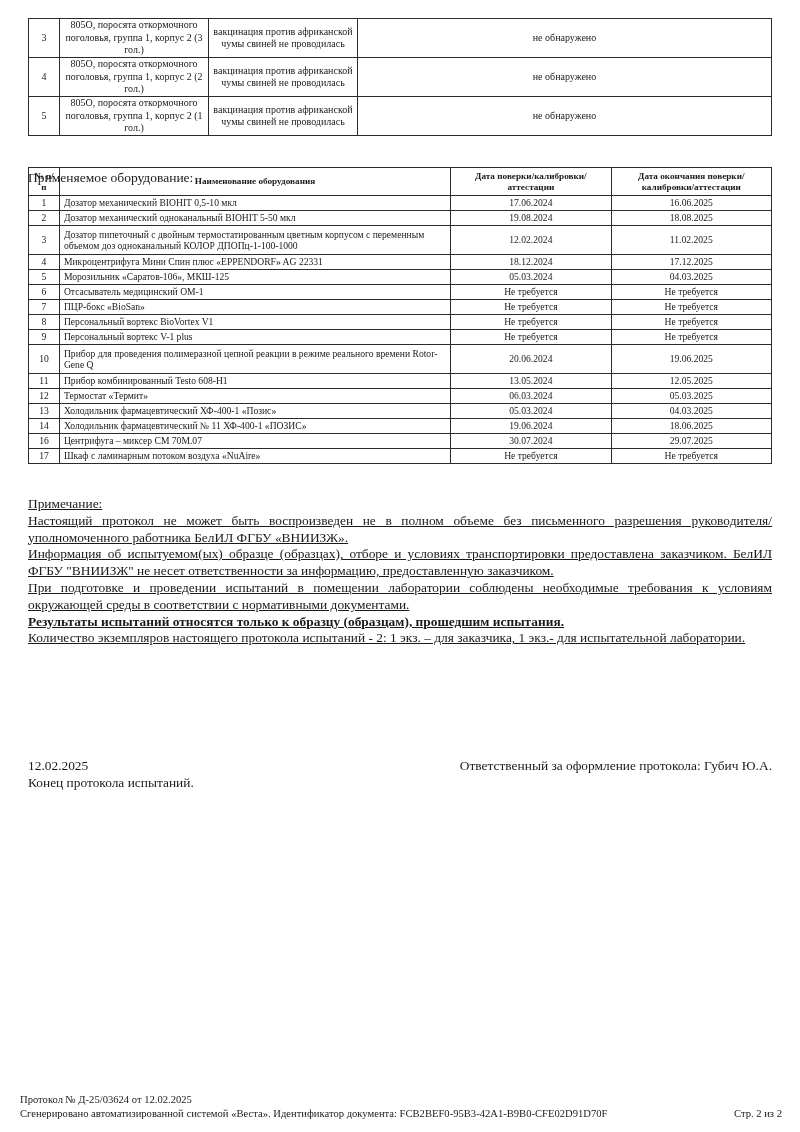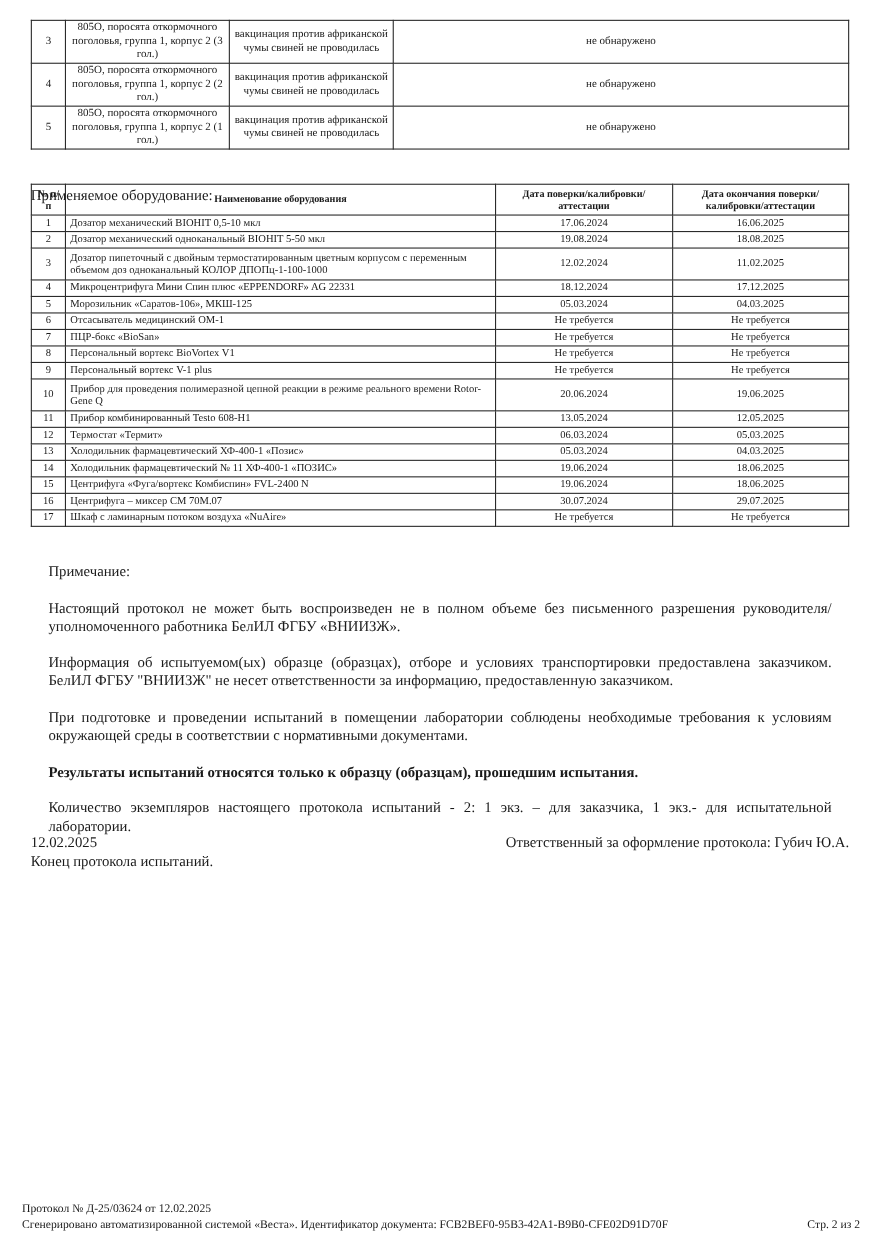--- a/index.html
+++ b/index.html
@@ -14,21 +14,21 @@
   #samples td.c3 { width: 140px; }
   .section-title { position: absolute; left: 28px; top: 150px; font-size: 13.5px; margin-top: 20px; }
   #equip { left: 28px; top: 167px; width: 744px; font-size: 9.6px; line-height: 11.5px; }
   #equip th { height: 27px; font-weight: bold; font-size: 9.2px; text-align: center; line-height: 11px; }
   #equip td { height: 14px; }
   #equip td.n { text-align: center; width: 22px; }
   #equip td.name { text-align: left; width: 384px; }
   #equip td.d { text-align: center; width: 152px; }
   #equip tr.tall td { height: 28px; }
   .notes { position: absolute; left: 28px; top: 496px; width: 744px; font-size: 13.4px; line-height: 16.8px; }
-  .notes p { margin: 16px; text-align: justify; }
+  .notes p { margin: 0; text-align: justify; text-decoration: underline; }
   .notes p.bold { font-weight: bold; }
   .sig { position: absolute; left: 28px; top: 709px; width: 744px; font-size: 13.4px; line-height: 17px; margin-top: 48px; }
   .sig .row { display: flex; justify-content: space-between; }
   .footer { position: absolute; left: 20px; top: 1093px; width: 762px; font-size: 10.6px; line-height: 14px; }
   .footer .row { display: flex; justify-content: space-between; gap: 14px; }
 </style>
 </head>
 <body>
 
 <table id="samples">
@@ -144,26 +144,20 @@
         <td class="d">05.03.2024</td>
         <td class="d">04.03.2025</td>
       </tr>
       <tr>
         <td class="n">14</td>
         <td class="name">Холодильник фармацевтический № 11 ХФ-400-1 «ПОЗИС»</td>
         <td class="d">19.06.2024</td>
         <td class="d">18.06.2025</td>
       </tr>
       <tr>
-        <td class="n">15</td>
-        <td class="name">Центрифуга «Фуга/вортекс Комбиспин» FVL-2400 N</td>
-        <td class="d">19.06.2024</td>
-        <td class="d">18.06.2025</td>
-      </tr>
-      <tr>
         <td class="n">16</td>
         <td class="name">Центрифуга – миксер СМ 70М.07</td>
         <td class="d">30.07.2024</td>
         <td class="d">29.07.2025</td>
       </tr>
       <tr>
         <td class="n">17</td>
         <td class="name">Шкаф с ламинарным потоком воздуха «NuAire»</td>
         <td class="d">Не требуется</td>
         <td class="d">Не требуется</td>

